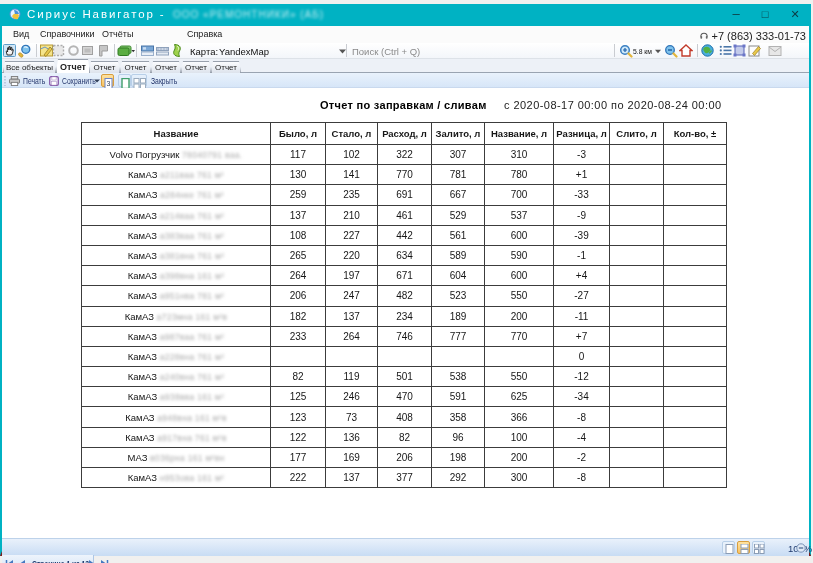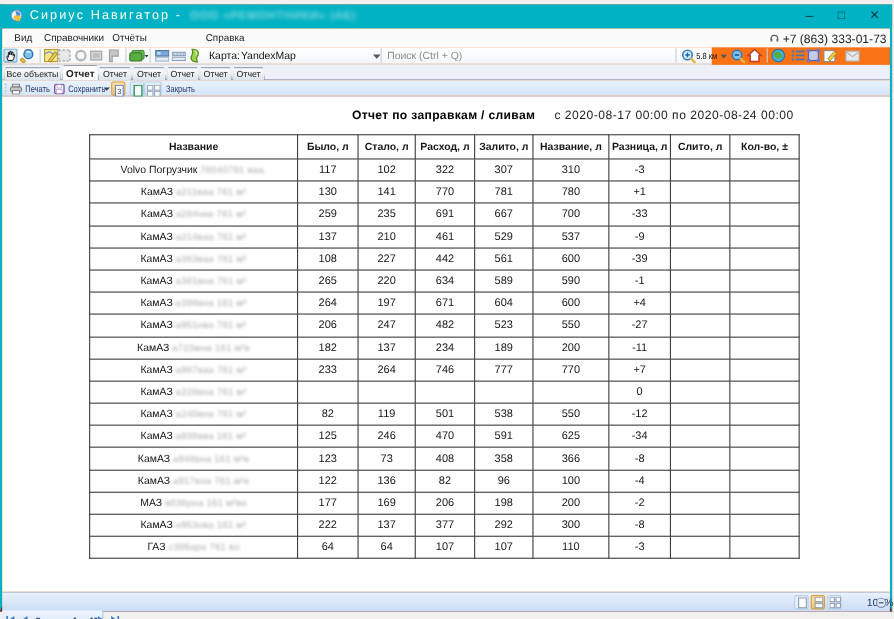--- a/index.html
+++ b/index.html
@@ -11,21 +11,21 @@
 #titlebar .txt { position:absolute; left:27px; top:4px; font-size:11.5px; color:#fff; letter-spacing:1.9px; }
 #titlebar .blur { position:absolute; left:173px; top:5px; font-size:10px; color:#c5edf1; filter:blur(1.8px); letter-spacing:1px; }
 #appico { position:absolute; left:9px; top:4px; width:14px; height:14px; }
 .wbtn { position:absolute; top:0; width:14px; height:22px; color:#0c3c44; font-size:13px;
   text-align:center; line-height:20px; }
 
 #menubar { position:absolute; left:0; top:22px; width:807px; height:17px; background:#fbfbfb; }
 #menubar .mi { position:absolute; top:3px; font-size:9px; color:#1a1a1a; }
 #phone { position:absolute; right:3px; top:4px; font-size:11px; color:#222; white-space:nowrap; }
 
-#toolbar { position:absolute; left:0; top:39px; width:645px; height:16px;
+#toolbar { position:absolute; left:0; top:39px; width:807px; height:16px;
   background:linear-gradient(#ffffff,#f3f6fa); border-bottom:1px solid #dde2e8; }
 .tico { position:absolute; top:1px; }
 .tsep { position:absolute; top:1px; width:1px; height:13px; background:#c9ccd1; }
 .tlabel { position:absolute; font-size:9.5px; color:#111; white-space:nowrap; }
 
 #tabbar { position:absolute; left:0; top:55px; width:807px; height:14px;
   background:#edf1f7; }
 #tabline { position:absolute; left:0; bottom:0; width:807px; height:1px; background:#9aa4b1; }
 .tab { position:absolute; bottom:0; height:12px; font-size:8px; color:#222; text-align:center;
   background:linear-gradient(#fbfcfe,#dde3ec); border:1px solid #98a0ac; border-bottom:none;
@@ -445,31 +445,20 @@
             <td class="nm"><span>КамАЗ</span>&nbsp;<span class="pl">н953ова 161 м²</span></td>
             <td>222</td>
             <td>137</td>
             <td>377</td>
             <td>292</td>
             <td>300</td>
             <td>-8</td>
             <td></td>
             <td></td>
           </tr>
-<tr>
-            <td class="nm"><span>ГАЗ</span>&nbsp;<span class="pl">с386ара 761 во</span></td>
-            <td>64</td>
-            <td>64</td>
-            <td>107</td>
-            <td>107</td>
-            <td>110</td>
-            <td>-3</td>
-            <td></td>
-            <td></td>
-          </tr>
     </tbody>
       </table>
   </div>
   <div id="statusbar">
     <div id="pagenav">
       <svg style="left:3px" width="9" height="9" viewBox="0 0 9 9">
           <path d="M1.5 1 v7" stroke="#4478c0" stroke-width="1.5"></path>
           <path d="M8 1 L3 4.5 L8 8Z" fill="#4478c0"></path>
         </svg>
       <svg style="left:17px" width="7" height="9" viewBox="0 0 7 9">

